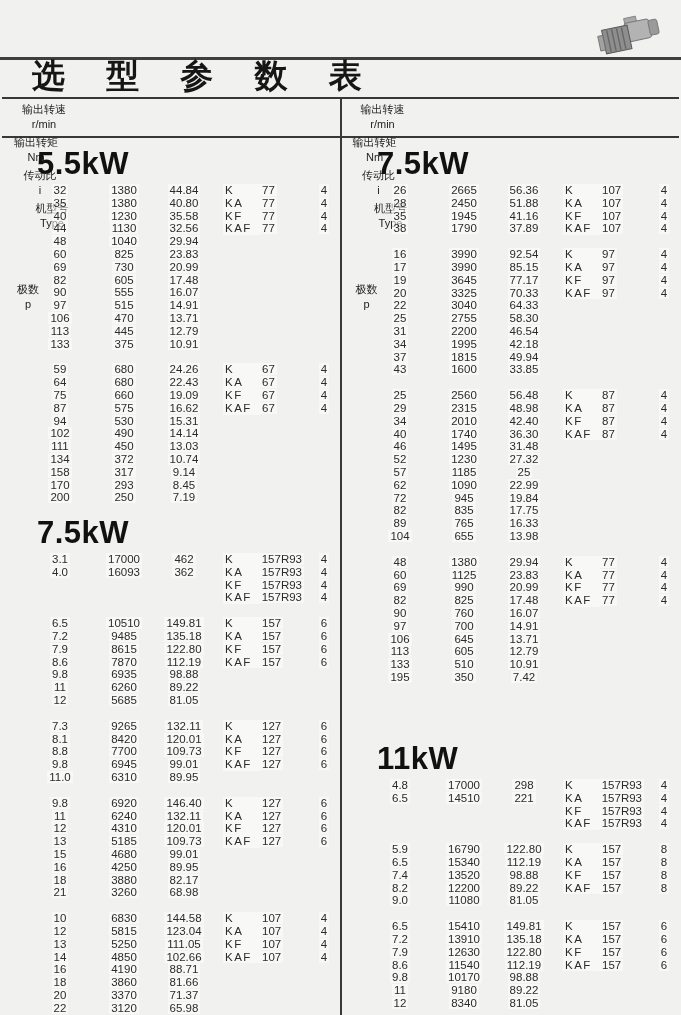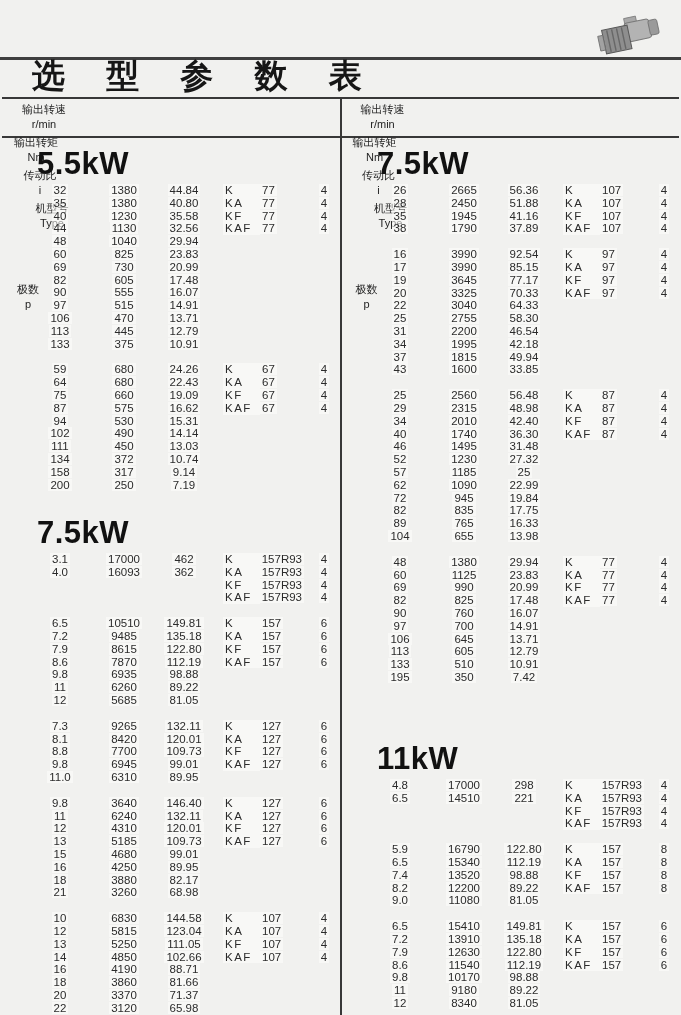--- a/index.html
+++ b/index.html
@@ -332,20 +332,30 @@
           <div class="cs"><span class="tx">158</span></div>
           <div class="ct"><span class="tx">317</span></div>
           <div class="cr"><span class="tx">9.14</span></div>
           <div class="cy">
             <span class="cyp"></span>
             <span class="cys"></span>
           </div>
           <div class="cp"></div>
         </div>
         <div class="trow">
+          <div class="cs"><span class="tx">170</span></div>
+          <div class="ct"><span class="tx">293</span></div>
+          <div class="cr"><span class="tx">8.45</span></div>
+          <div class="cy">
+            <span class="cyp"></span>
+            <span class="cys"></span>
+          </div>
+          <div class="cp"></div>
+        </div>
+        <div class="trow">
           <div class="cs"><span class="tx">200</span></div>
           <div class="ct"><span class="tx">250</span></div>
           <div class="cr"><span class="tx">7.19</span></div>
           <div class="cy">
             <span class="cyp"></span>
             <span class="cys"></span>
           </div>
           <div class="cp"></div>
         </div>
       </div>
@@ -514,21 +524,21 @@
           <div class="cy">
             <span class="cyp"></span>
             <span class="cys"></span>
           </div>
           <div class="cp"></div>
         </div>
       </div>
       <div class="block">
         <div class="trow">
           <div class="cs"><span class="tx">9.8</span></div>
-          <div class="ct"><span class="tx">3640</span></div>
+          <div class="ct"><span class="tx">6920</span></div>
           <div class="cr"><span class="tx">146.40</span></div>
           <div class="cy">
             <span class="cyp tx">K</span>
             <span class="cys"><span class="tx">127</span></span>
           </div>
           <div class="cp"><span class="tx">6</span></div>
         </div>
         <div class="trow">
           <div class="cs"><span class="tx">11</span></div>
           <div class="ct"><span class="tx">6240</span></div>

